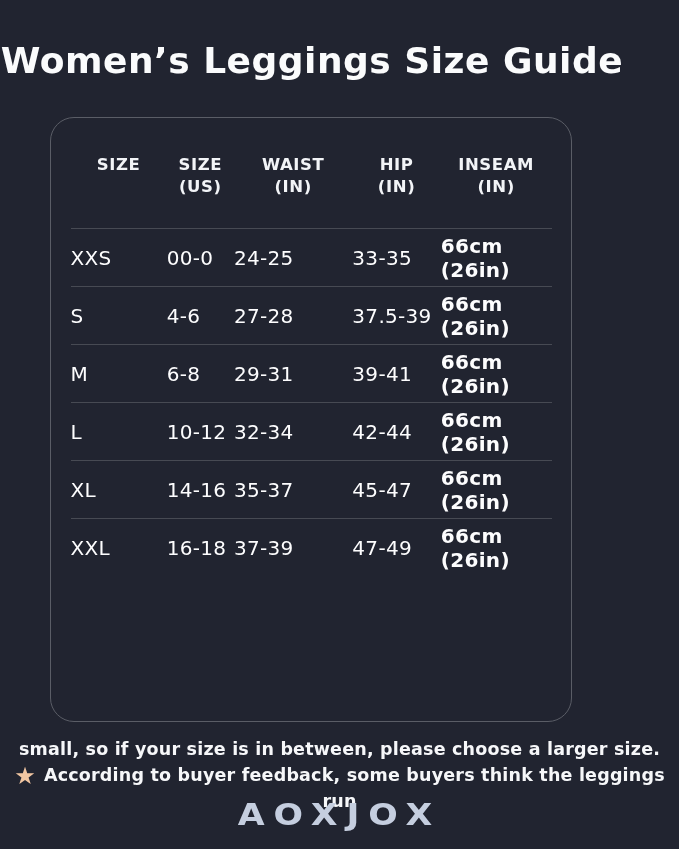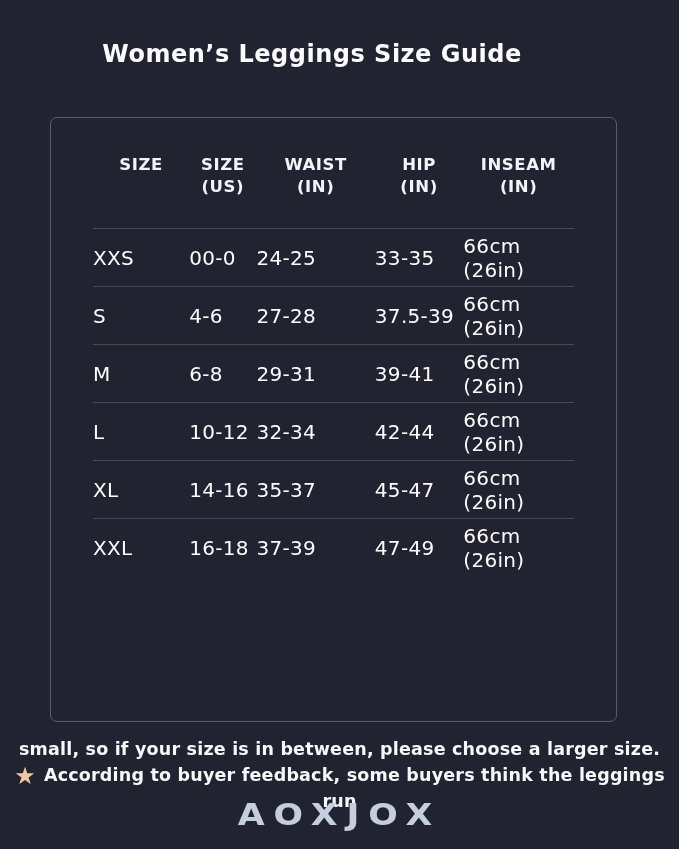--- a/index.html
+++ b/index.html
@@ -16,32 +16,32 @@
     overflow: hidden;
   }
   .title {
     margin: 0;
     position: absolute;
     top: 40px;
     left: 0;
     width: 624px;
     text-align: center;
     color: #fafbfc;
-    font-size: 24px;
+    font-size: 36px;
     font-weight: bold;
     letter-spacing: 0.5px;
   }
   .card {
     position: absolute;
     left: 50px;
     top: 117px;
-    width: 567px;
+    width: 522px;
     height: 605px;
     border: 1.5px solid #5a5d66;
-    border-radius: 7px;
+    border-radius: 24px;
     box-sizing: border-box;
   }
   table.size-table {
     width: 481px;
     margin: 36px auto 0 auto;
     border-collapse: collapse;
     table-layout: fixed;
   }
   table.size-table col.c1 { width: 20%; }
   table.size-table col.c2 { width: 14%; }
@@ -68,21 +68,21 @@
     font-size: 20px;
     letter-spacing: 0.3px;
     padding: 0;
     border-bottom: 1px solid #474a53;
   }
   table.size-table tr:last-child td { border-bottom: none; }
   td.inseam {
     font-size: 19px;
     line-height: 24px;
   }
-  td.inseam span { display: block; }
+  td.inseam span { display: block; font-weight: bold; }
   .footnote {
     position: absolute;
     top: 736px;
     left: 0;
     width: 679px;
     text-align: center;
     color: #f6f7f9;
     font-size: 17.5px;
     font-weight: bold;
     line-height: 26px;

